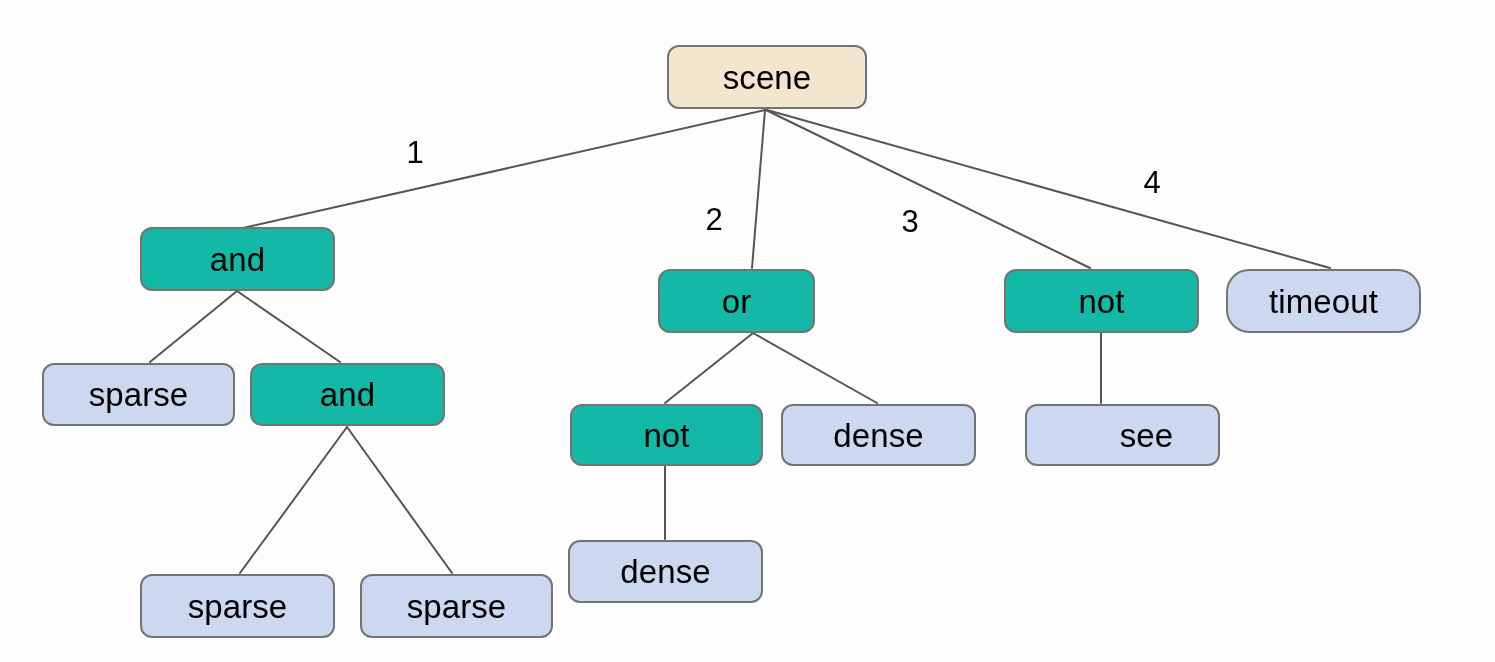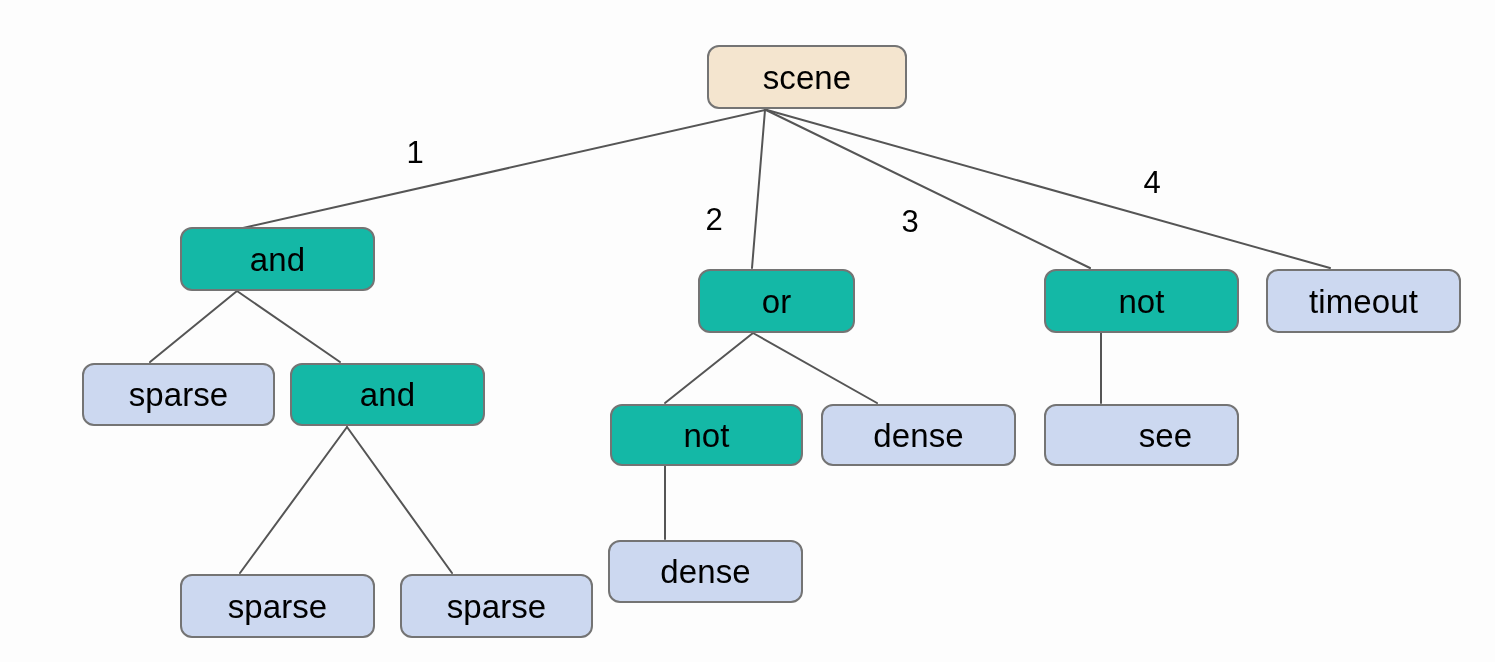--- a/index.html
+++ b/index.html
@@ -32,21 +32,20 @@
     position: absolute;
     box-sizing: border-box;
     border: 2px solid #747474;
     border-radius: 12px;
     display: flex;
     align-items: center;
     justify-content: center;
     color: #000000;
     line-height: 1;
     white-space: nowrap;
-    margin-left: 40px;
   }
   .node-op   { background: #14b8a6; }
   .node-term { background: #ccd8f0; }
   .node-root { background: #f4e5cf; }
   .node-label {
     font-size: 33px;
     letter-spacing: 0.1px;
   }
   .edge-label {
     position: absolute;
@@ -104,24 +103,24 @@
       </div>
       <div class="node-box node-term" style="left: 781px; top: 404px; width: 195px; height: 62px; border-color: rgb(116, 116, 116);">
         <span class="node-label">dense</span>
       </div>
       <div class="node-box node-term" style="left: 568px; top: 540px; width: 195px; height: 63px; border-color: rgb(116, 116, 116);">
         <span class="node-label">dense</span>
       </div>
       <div class="node-box node-op" style="left: 1004px; top: 269px; width: 195px; height: 64px; border-color: rgb(116, 116, 116);">
         <span class="node-label">not</span>
       </div>
-      <div class="node-box node-term" style="left: 1004px; top: 404px; width: 195px; height: 62px; border-color: rgb(116, 116, 116); padding-left: 48px;">
+      <div class="node-box node-term" style="left: 1025px; top: 404px; width: 195px; height: 62px; border-color: rgb(116, 116, 116); padding-left: 48px;">
         <span class="node-label">see</span>
       </div>
-      <div class="node-box node-term" style="left: 1226px; top: 269px; width: 195px; height: 64px; border-color: rgb(116, 116, 116);">
+      <div class="node-box node-term" style="left: 1226px; top: 269px; width: 195px; height: 64px; border-color: rgb(116, 116, 116); border-radius: 23px;">
         <span class="node-label">timeout</span>
       </div>
     </div>
   <div id="edge-labels-group">
       <div class="edge-label" style="left: 415px; top: 152px; color: rgb(0, 0, 0);">1</div>
       <div class="edge-label" style="left: 714px; top: 219px; color: rgb(0, 0, 0);">2</div>
       <div class="edge-label" style="left: 910px; top: 221px; color: rgb(0, 0, 0);">3</div>
       <div class="edge-label" style="left: 1152px; top: 182px; color: rgb(0, 0, 0);">4</div>
     </div>
 </div>

